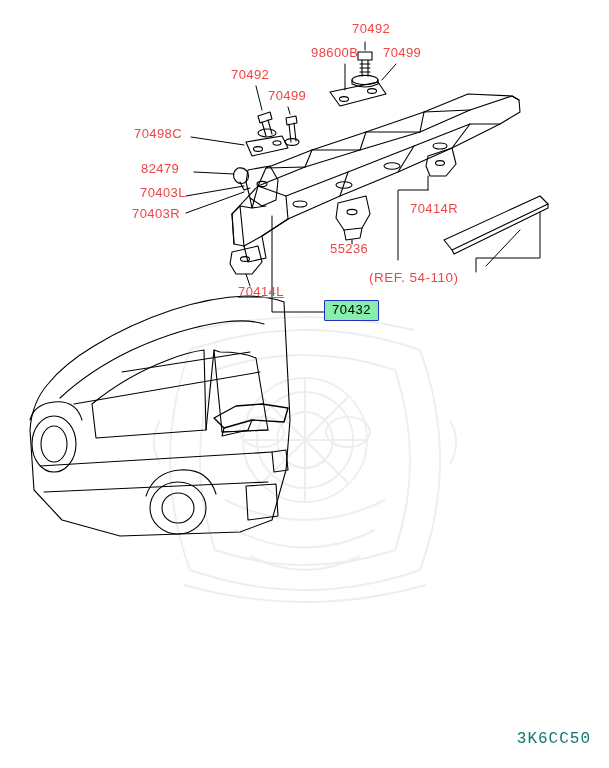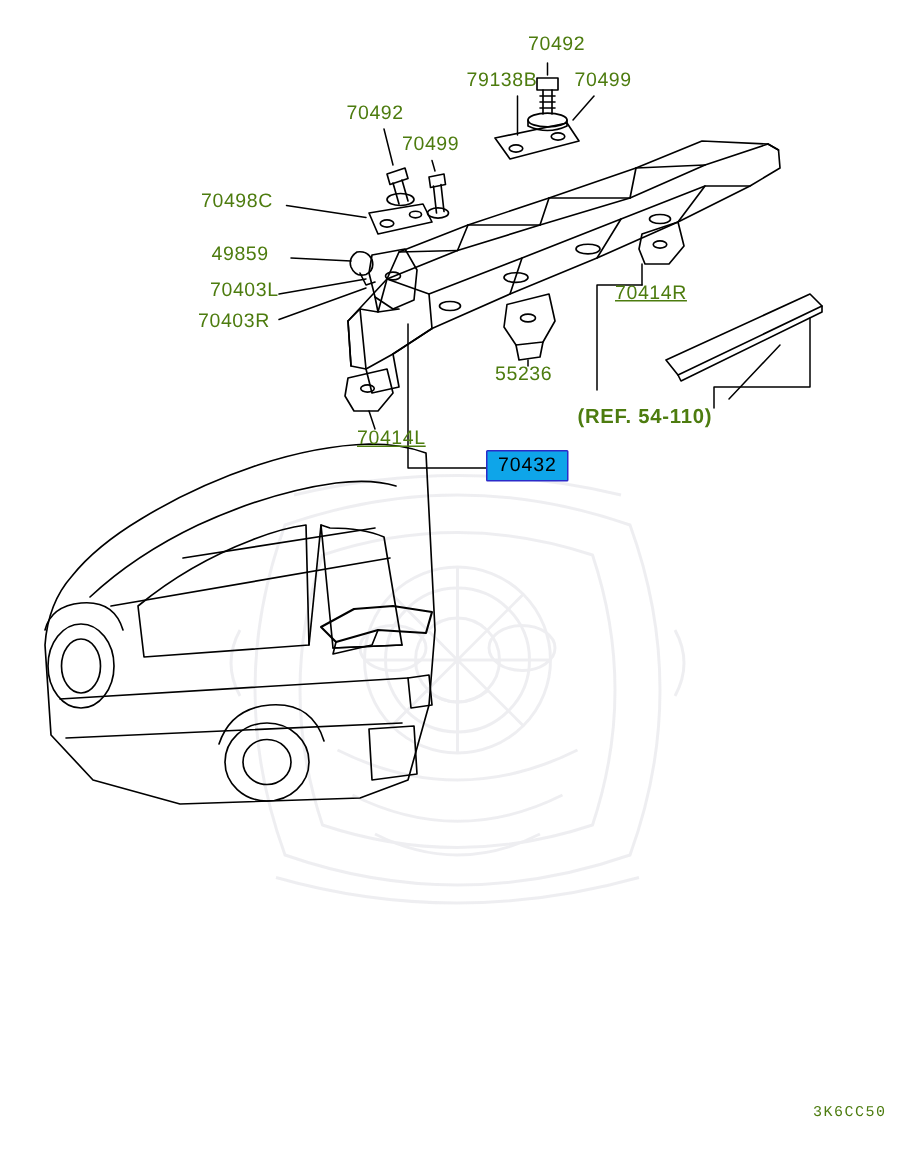--- a/index.html
+++ b/index.html
@@ -21,48 +21,48 @@
   svg.layer {
     position: absolute;
     top: 0; left: 0;
     width: 609px;
     height: 768px;
   }
   .lbl {
     position: absolute;
     font-family: "Liberation Sans", sans-serif;
     font-size: 13px;
-    color: #4d7c0f;
+    color: #ef4444;
     white-space: nowrap;
     letter-spacing: 0.4px;
   }
   .lbl.ref {
     font-size: 13.5px;
     letter-spacing: 0.5px;
   }
   .highlight-box {
     position: absolute;
     border: 1.6px solid #2b2bc9;
-    background: #0ea5e9;
+    background: #86efac;
     border-radius: 1px;
     padding: 2px 7px 3px 7px;
     font-size: 13px;
     font-family: "Liberation Sans", sans-serif;
     color: #000;
     letter-spacing: 0.6px;
     line-height: 14px;
   }
   .corner-code {
     position: absolute;
     right: 18px;
     bottom: 20px;
     font-family: "Liberation Mono", monospace;
-    font-size: 10px;
+    font-size: 16px;
     letter-spacing: 1px;
-    color: #4d7c0f;
+    color: #0f766e;
   }
 </style>
 </head>
 <body>
 
 <div id="diagram-root">
 
   <svg class="layer" viewBox="0 0 609 768" aria-hidden="true">
     <g stroke="#ededf0" stroke-width="2" fill="none" opacity="0.9">
       <circle cx="305" cy="440" r="62"></circle>
@@ -218,31 +218,31 @@
 
       <path d="M122 372 L250 352"></path>
 
       <path d="M222 432 L268 430"></path>
 
       <path d="M272 452 L286 450 L288 470 L274 472 Z"></path>
     </g>
   </svg>
 
   <div class="lbl" style="left:352px; top:21px;">70492</div>
-  <div class="lbl" style="left:311px; top:45px;">79138B</div>
+  <div class="lbl" style="left:311px; top:45px;">98600B</div>
   <div class="lbl" style="left:383px; top:45px;">70499</div>
   <div class="lbl" style="left:231px; top:67px;">70492</div>
   <div class="lbl" style="left:268px; top:88px;">70499</div>
   <div class="lbl" style="left:134px; top:126px;">70498C</div>
-  <div class="lbl" style="left:141px; top:161px;">49859</div>
+  <div class="lbl" style="left:141px; top:161px;">82479</div>
   <div class="lbl" style="left:140px; top:185px;">70403L</div>
   <div class="lbl" style="left:132px; top:206px;">70403R</div>
-  <div class="lbl" style="left:410px; top:187px;text-decoration:underline;">70414R</div>
+  <div class="lbl" style="left:410px; top:201px;">70414R</div>
   <div class="lbl" style="left:330px; top:241px;">55236</div>
   <div class="lbl" style="left:238px; top:284px;text-decoration:underline;">70414L</div>
 
-  <div class="lbl ref" style="left:385px; top:270px;font-weight:bold;">(REF. 54-110)</div>
+  <div class="lbl ref" style="left:369px; top:270px;">(REF. 54-110)</div>
 
   <div class="highlight-box" style="left:324px; top:300px;">70432</div>
 
   <div class="corner-code">3K6CC50</div>
 
 </div>
 
 </body></html>

